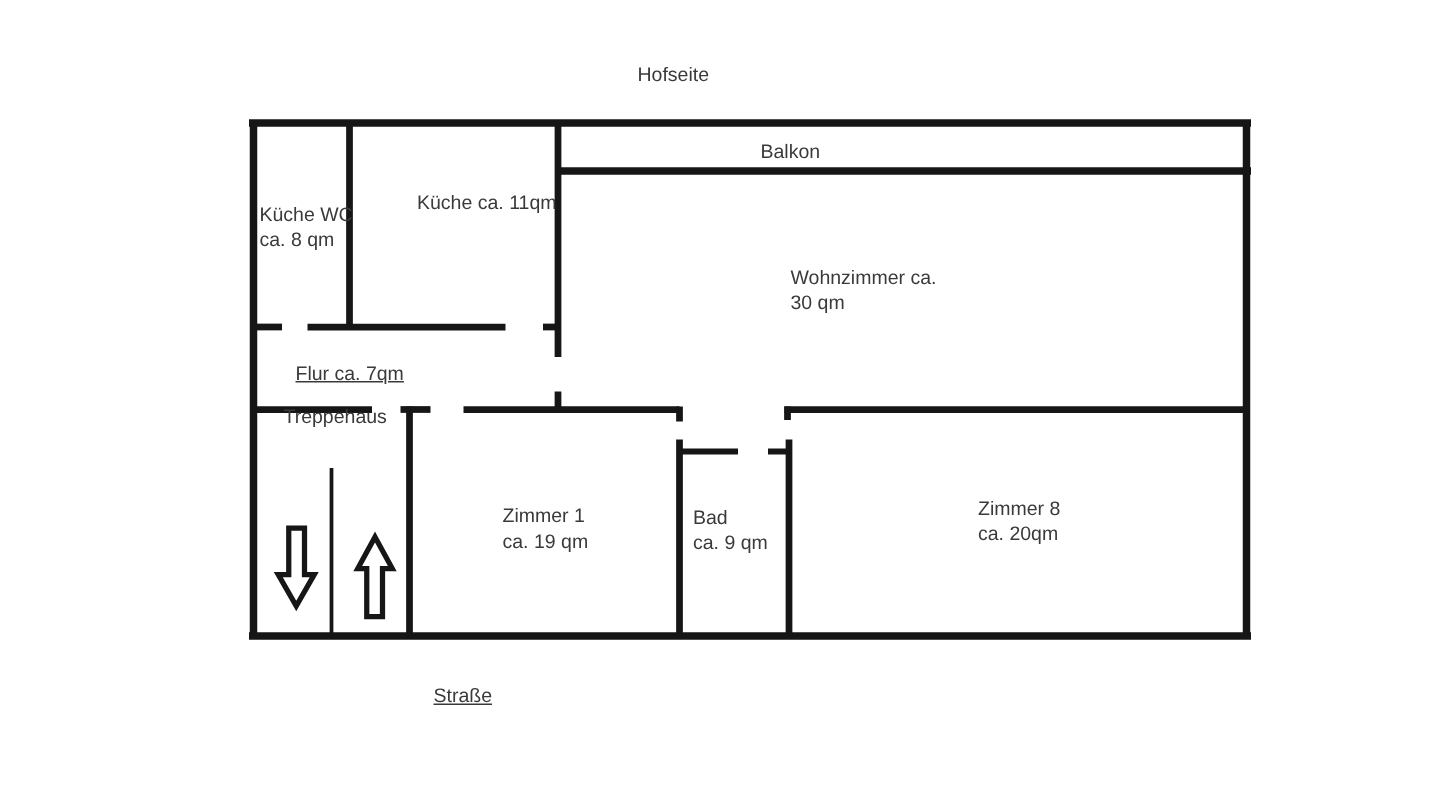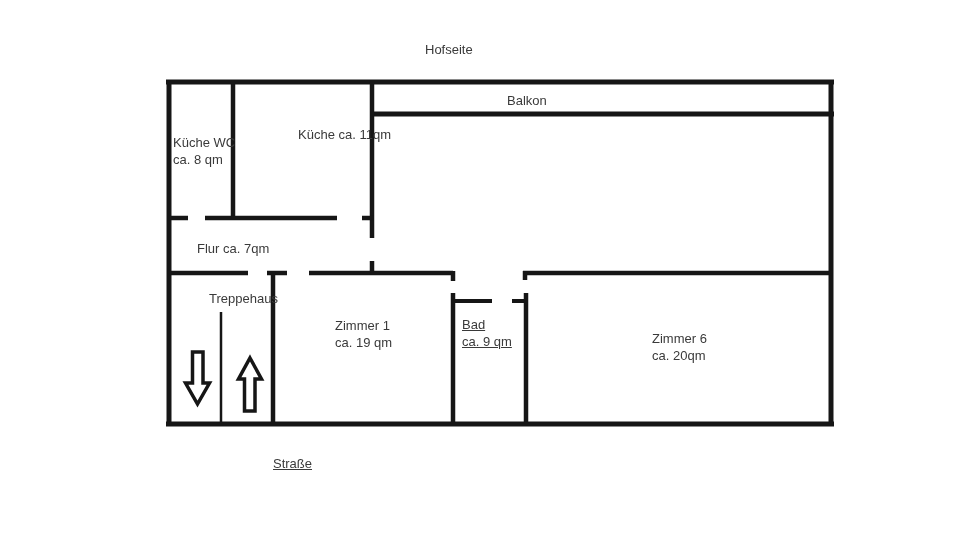--- a/index.html
+++ b/index.html
@@ -91,37 +91,41 @@
 
   <div class="lbl" style="left:425px;top:41px;">Hofseite</div>
 
   <div class="lbl" style="left:507px;top:92px;">Balkon</div>
 
   <div class="lbl" style="left:173px;top:134px;">
     <div>Küche WC</div>
     <div>ca. 8 qm</div>
   </div>
 
-  <div class="lbl" style="left:278px;top:126px;margin-left:20px;">Küche ca. 11qm</div>
+  <div class="lbl" style="left:278px;top:126px;">Küche ca. 11qm</div>
 
+  <div class="lbl" style="left:527px;top:176px;">
+    <div>Wohnzimmer ca.</div>
+    <div>30 qm</div>
+  </div>
 
-  <div class="lbl" style="left:197px;top:240px;">Flur ca. 7qm</div>
+  <div class="lbl" style="left:197px;top:240px;text-decoration:underline;">Flur ca. 7qm</div>
 
-  <div class="lbl" style="left:189px;top:290px;margin-left:20px;">Treppehaus</div>
+  <div class="lbl" style="left:189px;top:269px;">Treppehaus</div>
 
-  <div class="lbl" style="left:335px;top:317px;">
+  <div class="lbl" style="left:335px;top:335px;">
     <div>Zimmer 1</div>
     <div>ca. 19 qm</div>
   </div>
 
-  <div class="lbl" style="left:462px;top:316px;text-decoration:underline;">
+  <div class="lbl" style="left:462px;top:336px;">
     <div>Bad</div>
     <div>ca. 9 qm</div>
   </div>
 
   <div class="lbl" style="left:652px;top:330px;">
-    <div>Zimmer 6</div>
+    <div>Zimmer 8</div>
     <div>ca. 20qm</div>
   </div>
 
-  <div class="lbl" style="left:273px;top:455px;text-decoration:underline;">Straße</div>
+  <div class="lbl" style="left:289px;top:455px;text-decoration:underline;">Straße</div>
 
 </div>
 
 </body></html>

